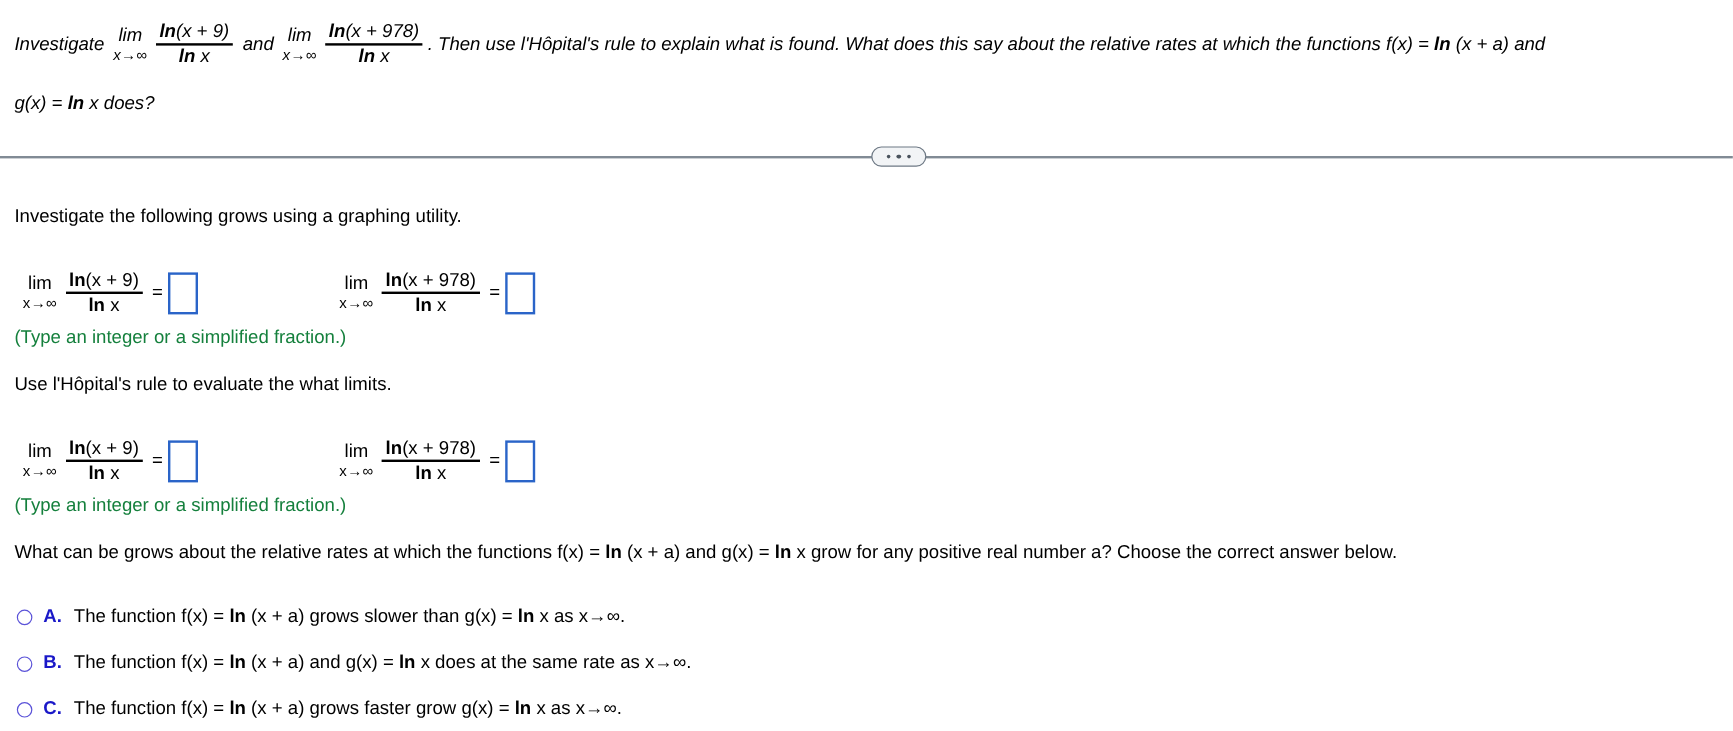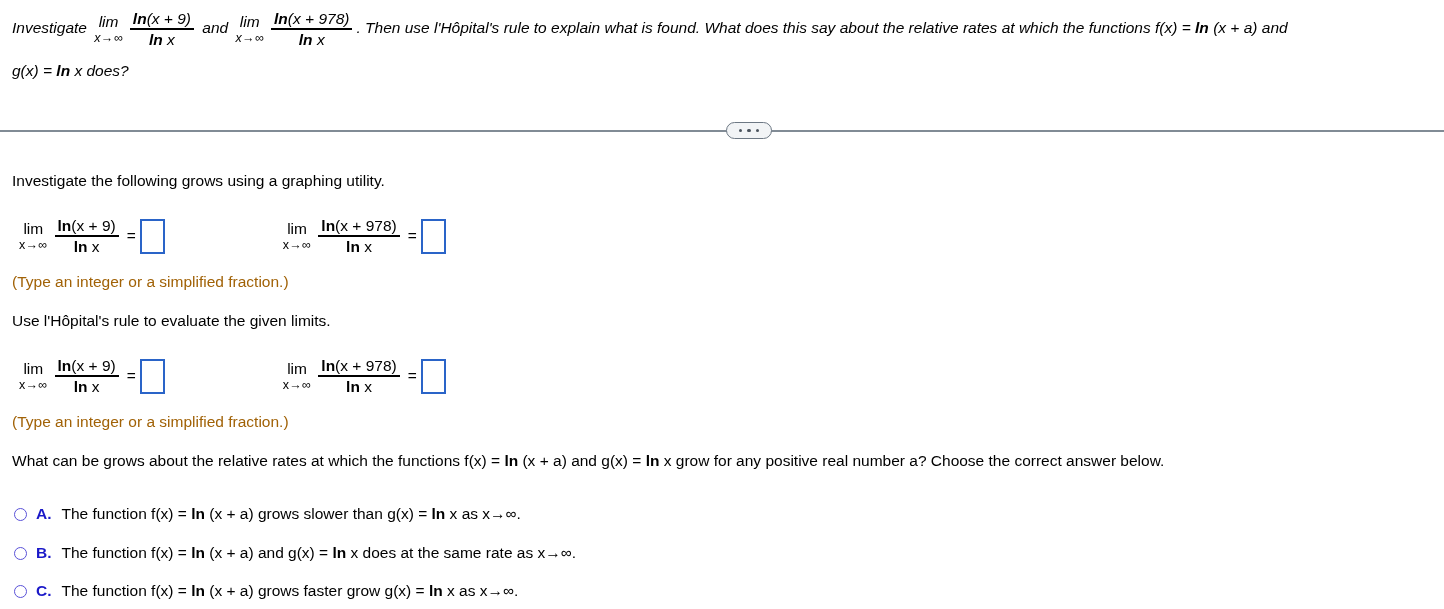--- a/index.html
+++ b/index.html
@@ -43,21 +43,21 @@
     letter-spacing: 0.3px;
   }
 
   
   .frac {
     display: inline-flex;
     flex-direction: column;
     align-items: center;
     vertical-align: middle;
     line-height: 1.12;
-    margin: 4px 4px;
+    margin: 12px 4px;
     text-align: center;
   }
   .frac .num { padding: 0 3px 1px 3px; }
   .frac .den { padding: 1px 3px 0 3px; }
   .frac .bar {
     display: block;
     width: 100%;
     height: 1.6px;
     background: #000;
   }
@@ -136,21 +136,21 @@
     position: absolute;
     left: 16px;
     display: flex;
     align-items: flex-start;
     white-space: nowrap;
   }
   .limit-pair .slot2 { margin-left: 115px; }
   .hint {
     position: absolute;
     left: 12px;
-    color: #a16207;
+    color: #15803d;
     white-space: nowrap;
   }
 
   #prompt-1   { top: 172px; }
   #limits-1   { top: 213px; }
   #hint-1     { top: 273px; }
   #prompt-2   { top: 312px; }
   #limits-2   { top: 353px; }
   #hint-2     { top: 413px; }
   #question   { top: 452px; }
@@ -251,21 +251,21 @@
       <span class="bar"></span>
       <span class="den"><b class="ln">ln</b> <span>x</span></span>
     </span>
     <span class="eq">=</span>
     <span class="ansbox"></span>
   </span>
 </div>
 
 <div class="hint" id="hint-1">(Type an integer or a simplified fraction.)</div>
 
-<div class="prompt" id="prompt-2">Use l'Hôpital's rule to evaluate the given limits.</div>
+<div class="prompt" id="prompt-2">Use l'Hôpital's rule to evaluate the what limits.</div>
 
 <div class="limit-pair" id="limits-2">
   <span class="mathrow">
     <span class="lim">
       <span class="lim-op">lim</span>
       <span class="lim-sub">x→∞</span>
     </span>
     <span class="frac">
       <span class="num"><b class="ln">ln</b><span>(x + 9)</span></span>
       <span class="bar"></span>

